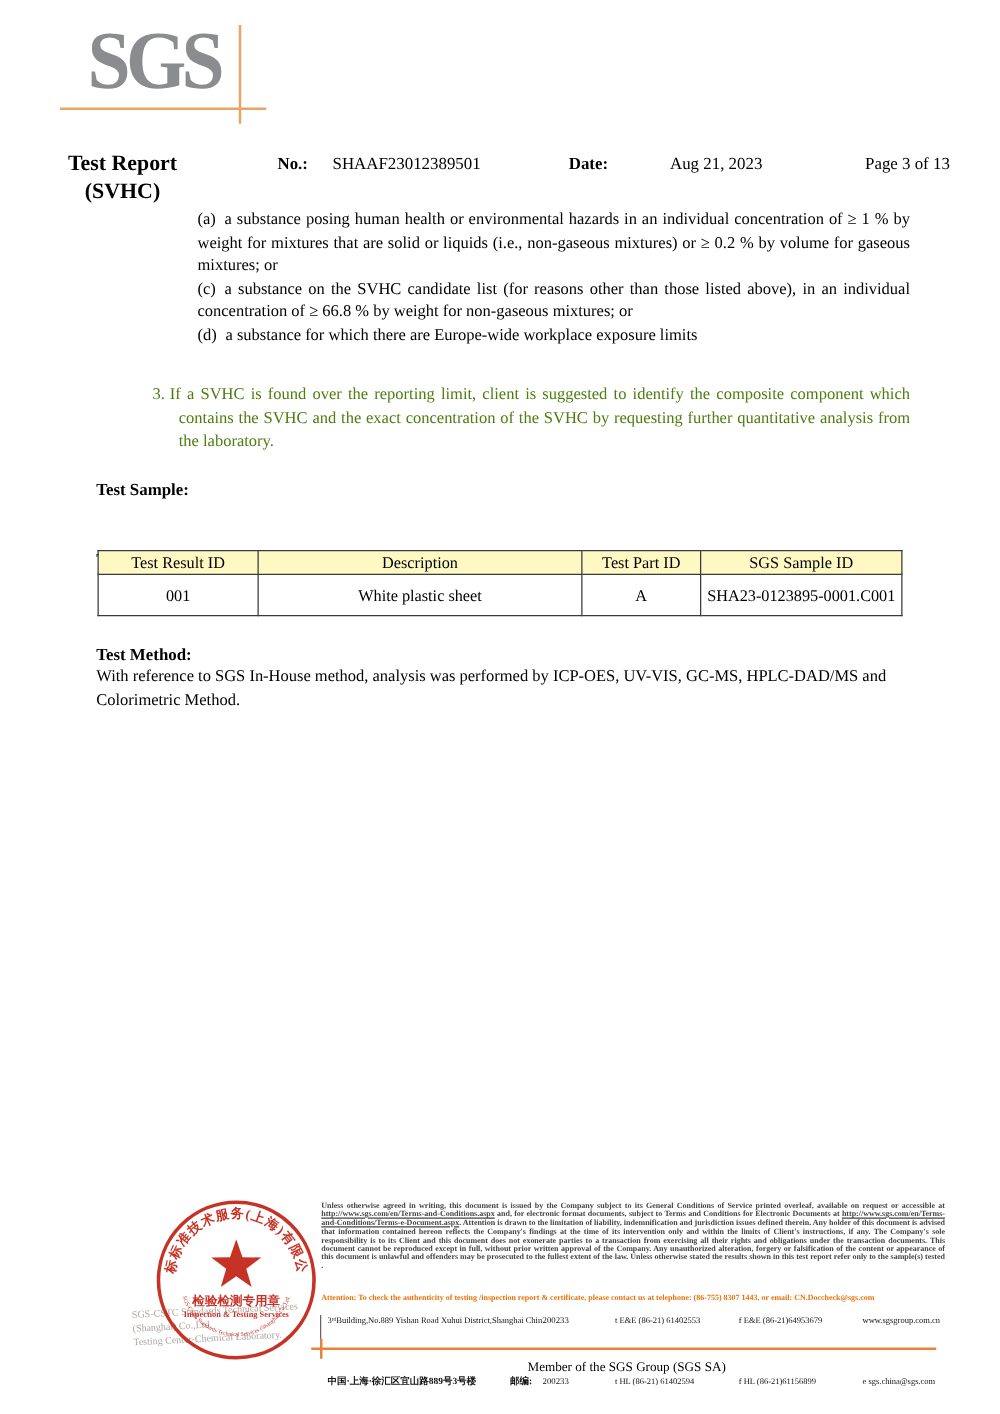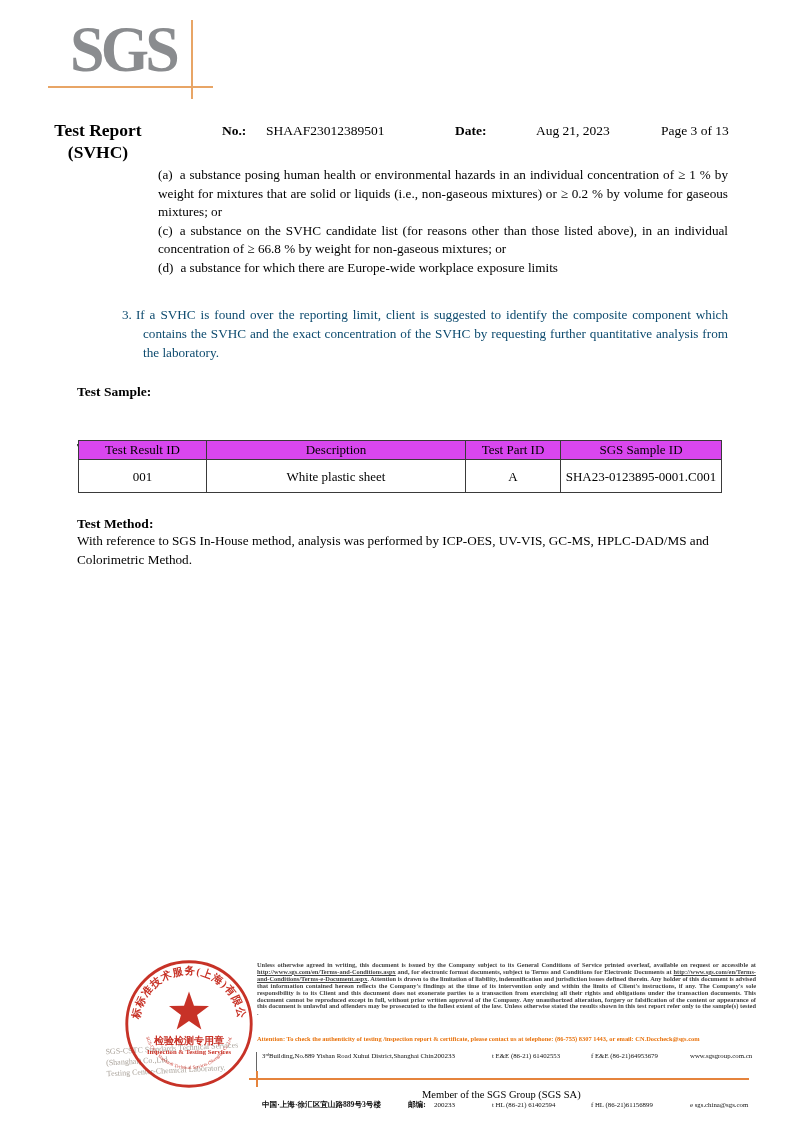--- a/index.html
+++ b/index.html
@@ -18,41 +18,41 @@
   .logo-vline { position:absolute; left:191px; top:20px; width:2px; height:79px; background:#e8a566; }
   
   .report-title { position:absolute; left:40px; top:119px; width:116px; text-align:center;
     font-size:17.5px; font-weight:bold; line-height:22px; color:#000; }
   .hdr { position:absolute; top:123px; font-size:13.5px; color:#000; white-space:nowrap; }
   .hdr.bold { font-weight:bold; }
   .hdr-no-label   { left:222px; }
   .hdr-no-value   { left:266px; }
   .hdr-date-label { left:455px; }
   .hdr-date-value { left:536px; }
-  .hdr-page       { left:661px; }
+  .hdr-page       { left:692px; }
   
   .clauses { position:absolute; left:158px; top:166px; width:570px;
     font-size:13.2px; line-height:18.6px; text-align:justify; color:#000; }
   .clause-marker { margin-right:7px; }
   .note3 { position:absolute; left:122px; top:305px; width:606px;
-    font-size:13.2px; line-height:19px; text-align:justify; color:#0c4a6e;
+    font-size:13.2px; line-height:19px; text-align:justify; color:#4d7c0f;
     padding-left:21px; text-indent:-21px; }
   .note3 .note-marker { margin-right:4px; }
   
   .sec-label { position:absolute; left:77px; font-size:13.5px; font-weight:bold; color:#000; }
   .lbl-sample { top:384px; }
   .lbl-group  { top:424px;margin-top:16px; }
   .lbl-method { top:516px; }
   .method-text { position:absolute; left:77px; top:532px; width:656px;
     font-size:13.2px; line-height:18.5px; color:#000; }
   
   .tg-table { position:absolute; left:78px; top:440px; width:643px;
     border-collapse:collapse; font-size:13px; color:#000; table-layout:fixed; }
   .tg-table th, .tg-table td { border:1.5px solid #3a3a3a; text-align:center; vertical-align:middle; padding:1px 2px; }
-  .tg-table th { background:#d946ef; font-weight:normal; height:19px; }
+  .tg-table th { background:#fef9c3; font-weight:normal; height:19px; }
   .tg-table td { height:33px; line-height:15px; }
   
   .company-lines { position:absolute; left:106px; top:1042px; width:165px;
     font-size:8px; line-height:11px; color:#aba49c; transform:rotate(-3deg); }
   .stamp { position:absolute; left:122px; top:957px; width:134px; height:134px; opacity:0.95; }
   .disclaimer { position:absolute; left:257px; top:962px; width:499px;
     font-size:6.4px; line-height:6.9px; font-weight:bold; color:#454545; text-align:justify; }
   .disclaimer .u { text-decoration:underline; }
   .attention { position:absolute; left:257px; top:1036px; width:499px;
     font-size:6.4px; line-height:6.9px; font-weight:bold; color:#e8720c; }

